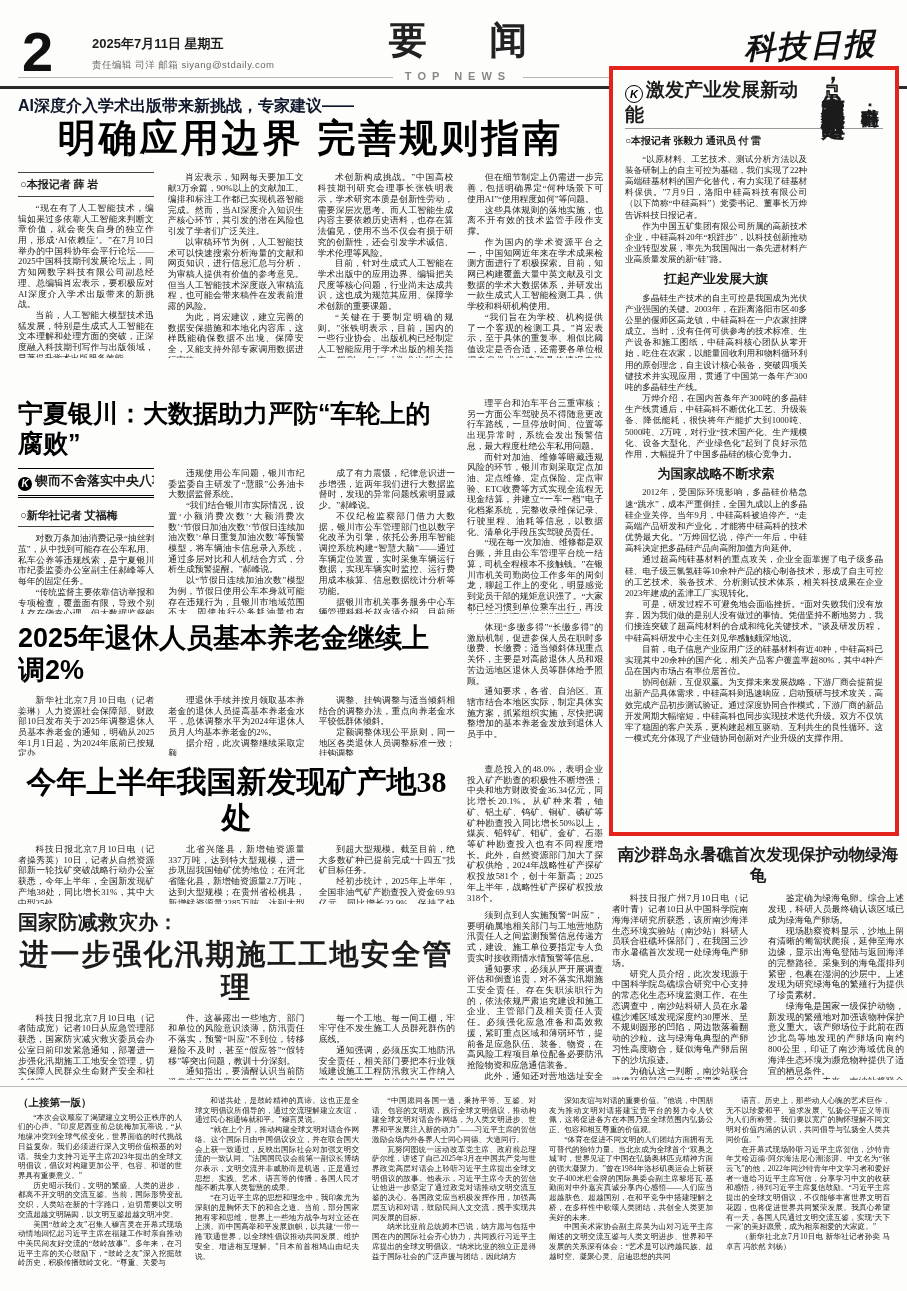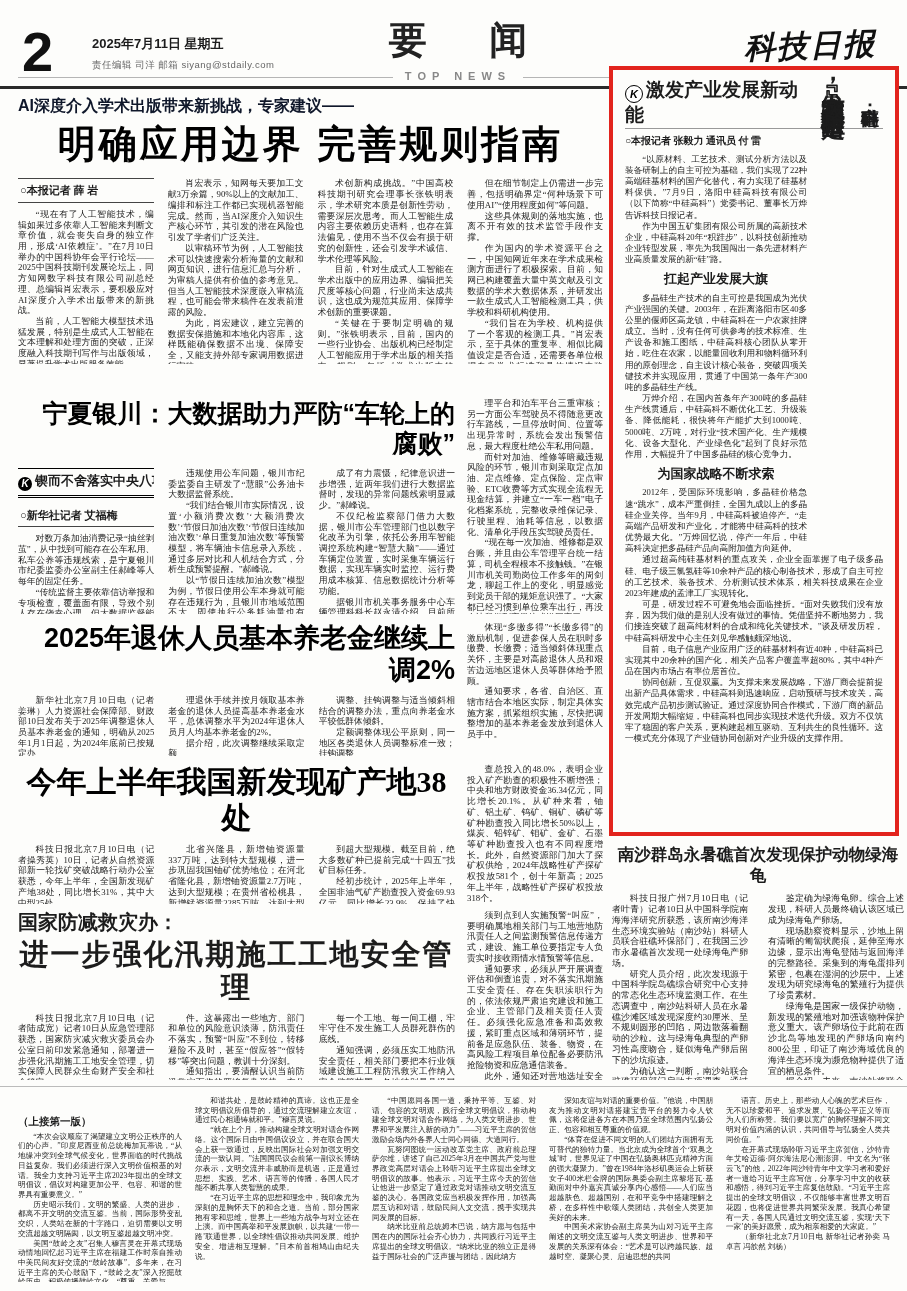--- a/index.html
+++ b/index.html
@@ -14,22 +14,22 @@
   .secwrap{left:348px;top:20px;width:220px;text-align:center;}
   .sec-cn{font:900 38px/1.1 "Liberation Sans","DejaVu Sans",sans-serif;letter-spacing:26px;padding-left:26px;color:#222;}
   .sec-en{display:inline-block;font:700 11px/1 "Liberation Sans","DejaVu Sans",sans-serif;color:#888;
           letter-spacing:6px;background:#fdfdfb;padding:0 12px;position:relative;z-index:2;margin-top:9px;}
   .hdr-grayline{left:18px;top:77px;width:872px;height:1px;background:#b5b5b5;}
   .masthead{left:744px;top:26px;width:150px;font:700 italic 31px/1.3 "Liberation Serif","DejaVu Serif",serif;
             color:#111;transform:rotate(-2deg);letter-spacing:2px;}
   .hdr-blackline{left:0;top:86px;width:907px;height:3px;background:#2a2a2a;}
   
   .kicker-sm{font:700 16px/1.3 "Liberation Sans","DejaVu Sans",sans-serif;color:#0f172a;}
-  .headline-xl{font:900 38px/1.15 "Liberation Sans","DejaVu Sans",sans-serif;text-align:center;letter-spacing:3px;color:#000;margin-top:6px;}
-  .headline-lg{font:900 25px/1.2 "Liberation Sans","DejaVu Sans",sans-serif;text-align:right;letter-spacing:0;color:#000;}
+  .headline-xl{font:900 38px/1.15 "Liberation Sans","DejaVu Sans",sans-serif;text-align:center;letter-spacing:3px;color:#000;}
+  .headline-lg{font:900 25px/1.2 "Liberation Sans","DejaVu Sans",sans-serif;text-align:left;letter-spacing:0;color:#000;}
   .headline-serif{font:700 30px/1.2 "Liberation Serif","DejaVu Serif",serif;text-align:center;color:#000;}
   .cols{display:flex;gap:14px;margin-top:12px;}
   .col{flex:1;font-size:8.8px;line-height:1.22;text-align:justify;overflow:hidden;}
   .para{margin:0;text-indent:2em;}
   .byline{font:700 11px/1.3 "Liberation Serif","DejaVu Serif",serif;border-top:1px solid #444;
           border-bottom:1px solid #444;padding:4px 2px;margin-bottom:6px;}
   .byline.plain{border-top:none;}
   .kbox{border-top:1px solid #000;border-bottom:3px double #000;padding:4px 0;margin-bottom:6px;
         font:900 13px/1.25 "Liberation Sans","DejaVu Sans",sans-serif;white-space:nowrap;}
   .kicon{display:inline-block;width:14px;height:14px;border-radius:50%;background:#000;color:#fff;
@@ -51,21 +51,21 @@
   .hl-sub{font:900 13px/1.4 "Liberation Sans","DejaVu Sans",sans-serif;text-align:center;margin:5px 0 4px 0;}
   
   .turtle{left:612px;top:844px;width:292px;height:236px;overflow:hidden;}
   .headline-md{font:900 16.5px/1.25 "Liberation Sans","DejaVu Sans",sans-serif;text-align:center;letter-spacing:0;}
   .turtle .cols{gap:20px;margin-top:8px;}
   .turtle .col{font-size:8.9px;line-height:1.21;height:196px;}
   
   .contin{left:18px;top:1096px;width:872px;height:186px;}
   .contin .cols{gap:13px;margin-top:0;}
   .contin .col{font-size:7.6px;line-height:1.28;height:186px;}
-  .contin-tag{font:700 10.5px/1.4 "Liberation Serif","DejaVu Serif",serif;margin-bottom:2px;margin-top:19px;}
+  .contin-tag{font:700 10.5px/1.4 "Liberation Serif","DejaVu Serif",serif;margin-bottom:2px;}
   
   .article{position:absolute;overflow:hidden;}
   .kicker-flood{font:700 20px/1.2 "Liberation Serif","DejaVu Serif",serif;margin-bottom:4px;}
   .headline-flood{font:900 29px/1.15 "Liberation Sans","DejaVu Sans",sans-serif;text-align:center;letter-spacing:2px;}
 </style>
 </head>
 <body>
 
 <div class="abs pagenum">2</div>
 <div class="abs dateblock">

